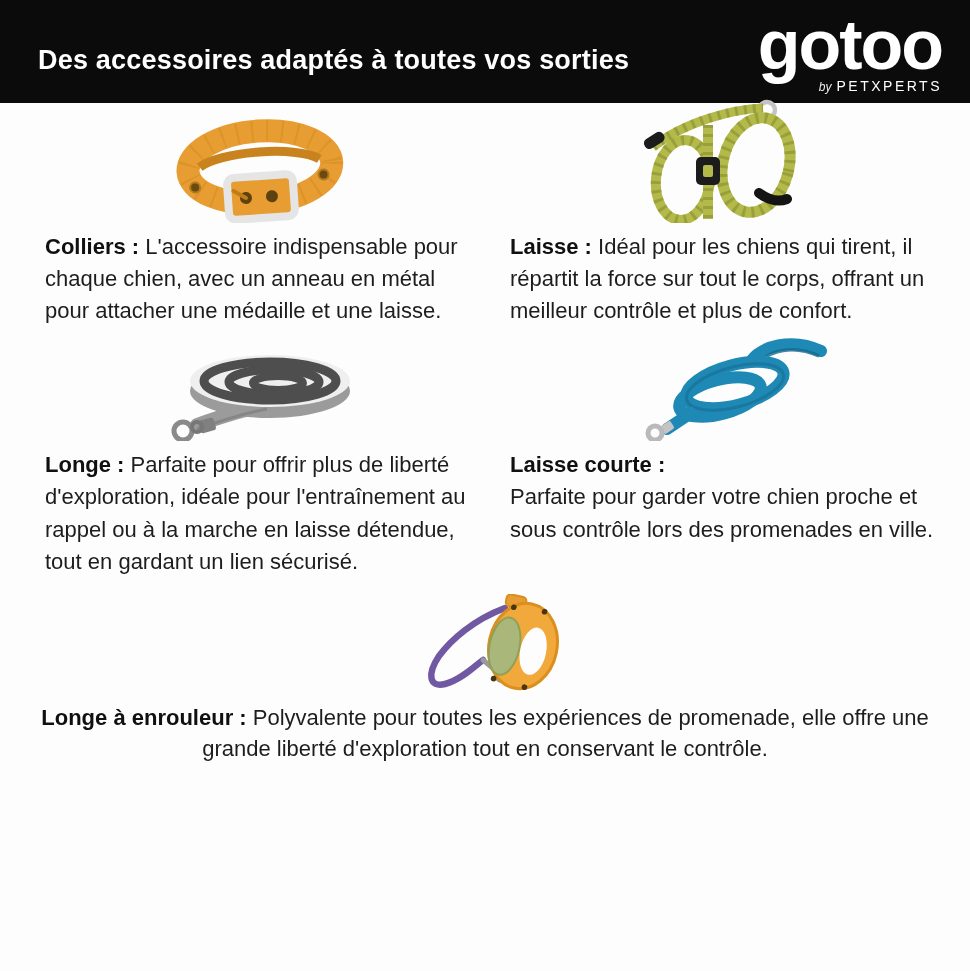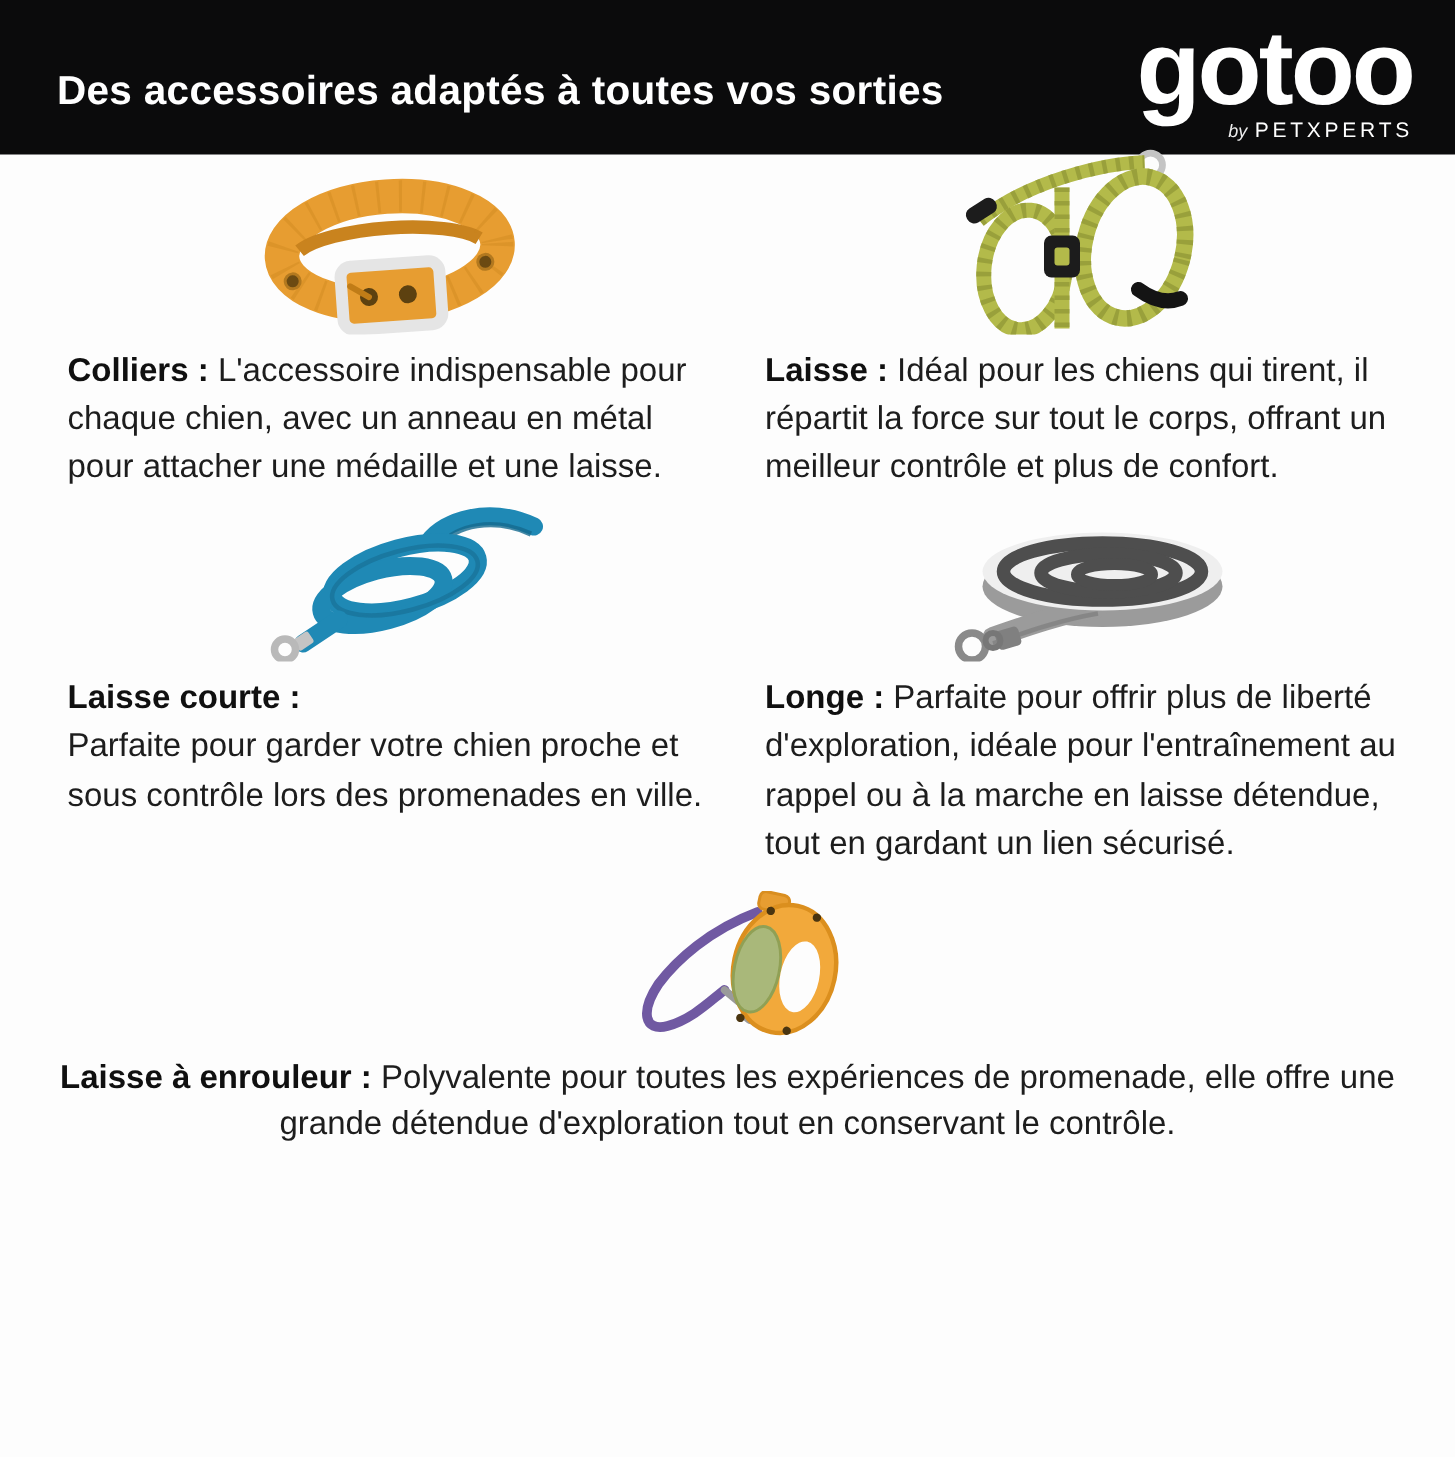--- a/index.html
+++ b/index.html
@@ -144,52 +144,52 @@
           <path d="M85,28 L85,122" fill="none" stroke="#8f9634" stroke-width="10" stroke-dasharray="3 6" opacity="0.7"></path>
           <rect x="20" y="38" width="22" height="11" rx="5" fill="#1c1c1c" transform="rotate(-32 31 43)"></rect>
           <rect x="73" y="60" width="24" height="28" rx="5" fill="#1c1c1c"></rect>
           <rect x="80" y="68" width="10" height="12" rx="2" fill="#b3ba4a"></rect>
           <path d="M136,96 q15,11 28,6" fill="none" stroke="#141414" stroke-width="10" stroke-linecap="round"></path>
         </svg>
       </div>
       <p><strong>Laisse :</strong> <span>Idéal pour les chiens qui tirent, il répartit la force sur tout le corps, offrant un meilleur contrôle et plus de confort.</span></p>
     </section>
 
-    <section class="cell row2 block-label">
-      <div class="icon-box">
-        <svg width="205" height="108" viewBox="0 0 205 108" aria-hidden="true">
-          <path d="M198,18 C168,4 138,14 128,28" fill="none" stroke="#1f89b5" stroke-width="12" stroke-linecap="round"></path>
-          <path d="M196,23 C170,11 146,18 136,30" fill="none" stroke="#156a8e" stroke-width="3.5" opacity="0.8"></path>
-          <ellipse cx="112" cy="52" rx="50" ry="20" fill="none" stroke="#1f89b5" stroke-width="12" transform="rotate(-15 112 52)"></ellipse>
-          <ellipse cx="97" cy="64" rx="42" ry="17" fill="none" stroke="#1f89b5" stroke-width="12" transform="rotate(-15 97 64)"></ellipse>
-          <ellipse cx="112" cy="54" rx="50" ry="20" fill="none" stroke="#156a8e" stroke-width="3" transform="rotate(-15 112 54)" opacity="0.55"></ellipse>
-          <path d="M68,80 L44,96" fill="none" stroke="#1f89b5" stroke-width="12" stroke-linecap="round"></path>
-          <rect x="38" y="90" width="12" height="9" rx="2" fill="#c4c4c4" transform="rotate(-34 44 94)"></rect>
-          <circle cx="32" cy="100" r="7" fill="none" stroke="#b9b9b9" stroke-width="5"></circle>
-        </svg>
-      </div>
-      <p><strong>Laisse courte :</strong> <span>Parfaite pour garder votre chien proche et sous contrôle lors des promenades en ville.</span></p>
-    </section>
-
     <section class="cell row2">
       <div class="icon-box">
         <svg width="210" height="106" viewBox="0 0 210 106" aria-hidden="true">
           <ellipse cx="115" cy="56" rx="80" ry="27" fill="#9b9b9b"></ellipse>
           <path d="M42,90 C65,82 88,74 112,70" fill="none" stroke="#9b9b9b" stroke-width="14" stroke-linecap="round"></path>
           <path d="M42,94 C65,86 88,78 112,74" fill="none" stroke="#7e7e7e" stroke-width="3" opacity="0.7"></path>
           <ellipse cx="115" cy="46" rx="80" ry="26" fill="#efefef"></ellipse>
           <ellipse cx="115" cy="46" rx="66" ry="19" fill="none" stroke="#4e4e4e" stroke-width="9"></ellipse>
           <ellipse cx="119" cy="47" rx="45" ry="12.5" fill="none" stroke="#4e4e4e" stroke-width="9"></ellipse>
           <ellipse cx="123" cy="48" rx="25" ry="7" fill="none" stroke="#4e4e4e" stroke-width="8"></ellipse>
           <rect x="44" y="84" width="16" height="13" rx="3" fill="#808080" transform="rotate(-16 52 90)"></rect>
           <circle cx="28" cy="96" r="9" fill="none" stroke="#8a8a8a" stroke-width="5"></circle>
           <circle cx="42" cy="92" r="5" fill="none" stroke="#777777" stroke-width="4"></circle>
         </svg>
       </div>
       <p><strong>Longe :</strong> <span>Parfaite pour offrir plus de liberté d'exploration, idéale pour l'entraînement au rappel ou à la marche en laisse détendue, tout en gardant un lien sécurisé.</span></p>
+    </section>
+
+    <section class="cell row2 block-label">
+      <div class="icon-box">
+        <svg width="205" height="108" viewBox="0 0 205 108" aria-hidden="true">
+          <path d="M198,18 C168,4 138,14 128,28" fill="none" stroke="#1f89b5" stroke-width="12" stroke-linecap="round"></path>
+          <path d="M196,23 C170,11 146,18 136,30" fill="none" stroke="#156a8e" stroke-width="3.5" opacity="0.8"></path>
+          <ellipse cx="112" cy="52" rx="50" ry="20" fill="none" stroke="#1f89b5" stroke-width="12" transform="rotate(-15 112 52)"></ellipse>
+          <ellipse cx="97" cy="64" rx="42" ry="17" fill="none" stroke="#1f89b5" stroke-width="12" transform="rotate(-15 97 64)"></ellipse>
+          <ellipse cx="112" cy="54" rx="50" ry="20" fill="none" stroke="#156a8e" stroke-width="3" transform="rotate(-15 112 54)" opacity="0.55"></ellipse>
+          <path d="M68,80 L44,96" fill="none" stroke="#1f89b5" stroke-width="12" stroke-linecap="round"></path>
+          <rect x="38" y="90" width="12" height="9" rx="2" fill="#c4c4c4" transform="rotate(-34 44 94)"></rect>
+          <circle cx="32" cy="100" r="7" fill="none" stroke="#b9b9b9" stroke-width="5"></circle>
+        </svg>
+      </div>
+      <p><strong>Laisse courte :</strong> <span>Parfaite pour garder votre chien proche et sous contrôle lors des promenades en ville.</span></p>
     </section>
   </div>
 
   <section class="bottom">
     <div class="icon-box">
       <svg width="200" height="102" viewBox="0 0 200 102" aria-hidden="true">
         <path d="M120,14 C88,26 66,46 54,62 C42,80 44,94 60,90 C76,86 90,72 98,66" fill="none" stroke="#7059a2" stroke-width="6.5" stroke-linecap="round"></path>
         <path d="M98,66 L110,76" stroke="#9a9a9a" stroke-width="5" stroke-linecap="round"></path>
         <circle cx="117" cy="81" r="6" fill="none" stroke="#9a9a9a" stroke-width="4"></circle>
         <g transform="rotate(12 138 52)">
@@ -197,16 +197,16 @@
           <ellipse cx="138" cy="52" rx="34" ry="43" fill="#f2a93b" stroke="#db8f1e" stroke-width="3"></ellipse>
           <ellipse cx="120" cy="56" rx="15" ry="29" fill="#a9b87a" stroke="#90a055" stroke-width="2"></ellipse>
           <ellipse cx="149" cy="55" rx="13" ry="24" fill="#fdfdfd"></ellipse>
           <circle cx="121" cy="16" r="2.8" fill="#4a3510"></circle>
           <circle cx="152" cy="14" r="2.8" fill="#4a3510"></circle>
           <circle cx="116" cy="90" r="2.8" fill="#4a3510"></circle>
           <circle cx="148" cy="92" r="2.8" fill="#4a3510"></circle>
         </g>
       </svg>
     </div>
-    <p><strong>Laisse à enrouleur :</strong> <span>Polyvalente pour toutes les expériences de promenade, elle offre une grande détendue d'exploration tout en conservant le contrôle.</span></p>
+    <p><strong>Longe à enrouleur :</strong> <span>Polyvalente pour toutes les expériences de promenade, elle offre une grande liberté d'exploration tout en conservant le contrôle.</span></p>
   </section>
 
 </div>
 
 </body></html>

